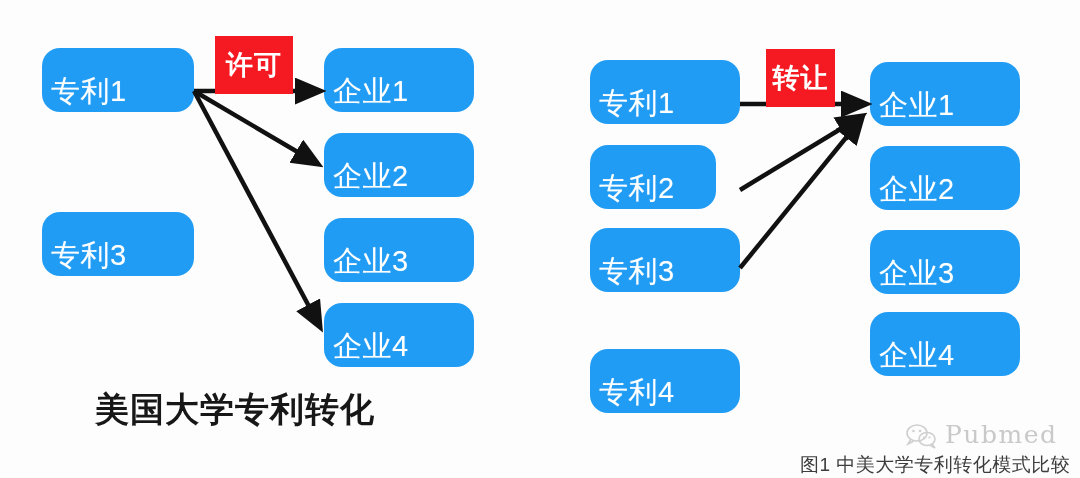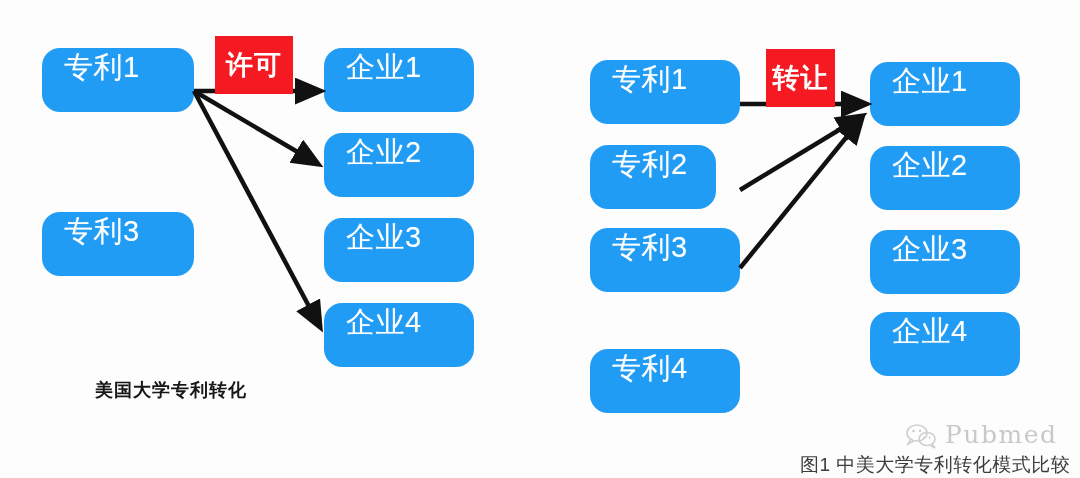--- a/index.html
+++ b/index.html
@@ -15,26 +15,26 @@
     width: 1080px;
     height: 478px;
     background: #fdfdfd;
     overflow: hidden;
   }
   .node {
     position: absolute;
     background: #219CF5;
     border-radius: 18px;
     display: flex;
-    align-items: flex-start;
+    align-items: flex-end;
     color: #ffffff;
     font-size: 29px;
     font-weight: 500;
     letter-spacing: 0.5px;
-    padding-left: 22px;
+    padding-left: 9px;
     box-sizing: border-box;
     text-shadow: 0 0 1px rgba(255,255,255,0.35);
   }
   .node-label {
     white-space: nowrap;
   }
   .edge-label {
     position: absolute;
     background: #F51A22;
     color: #ffffff;
@@ -42,24 +42,25 @@
     font-weight: 700;
     display: flex;
     align-items: center;
     justify-content: center;
     letter-spacing: 1px;
     z-index: 5;
   }
   .panel-title {
     position: absolute;
     color: #171717;
-    font-size: 18px;
+    font-size: 34px;
     font-weight: 700;
     letter-spacing: 1px;
     white-space: nowrap;
+    margin-top: 9px;
   }
   .caption {
     position: absolute;
     color: #3d3d3d;
     font-size: 19px;
     letter-spacing: 0.5px;
     white-space: nowrap;
   }
   .watermark {
     position: absolute;

